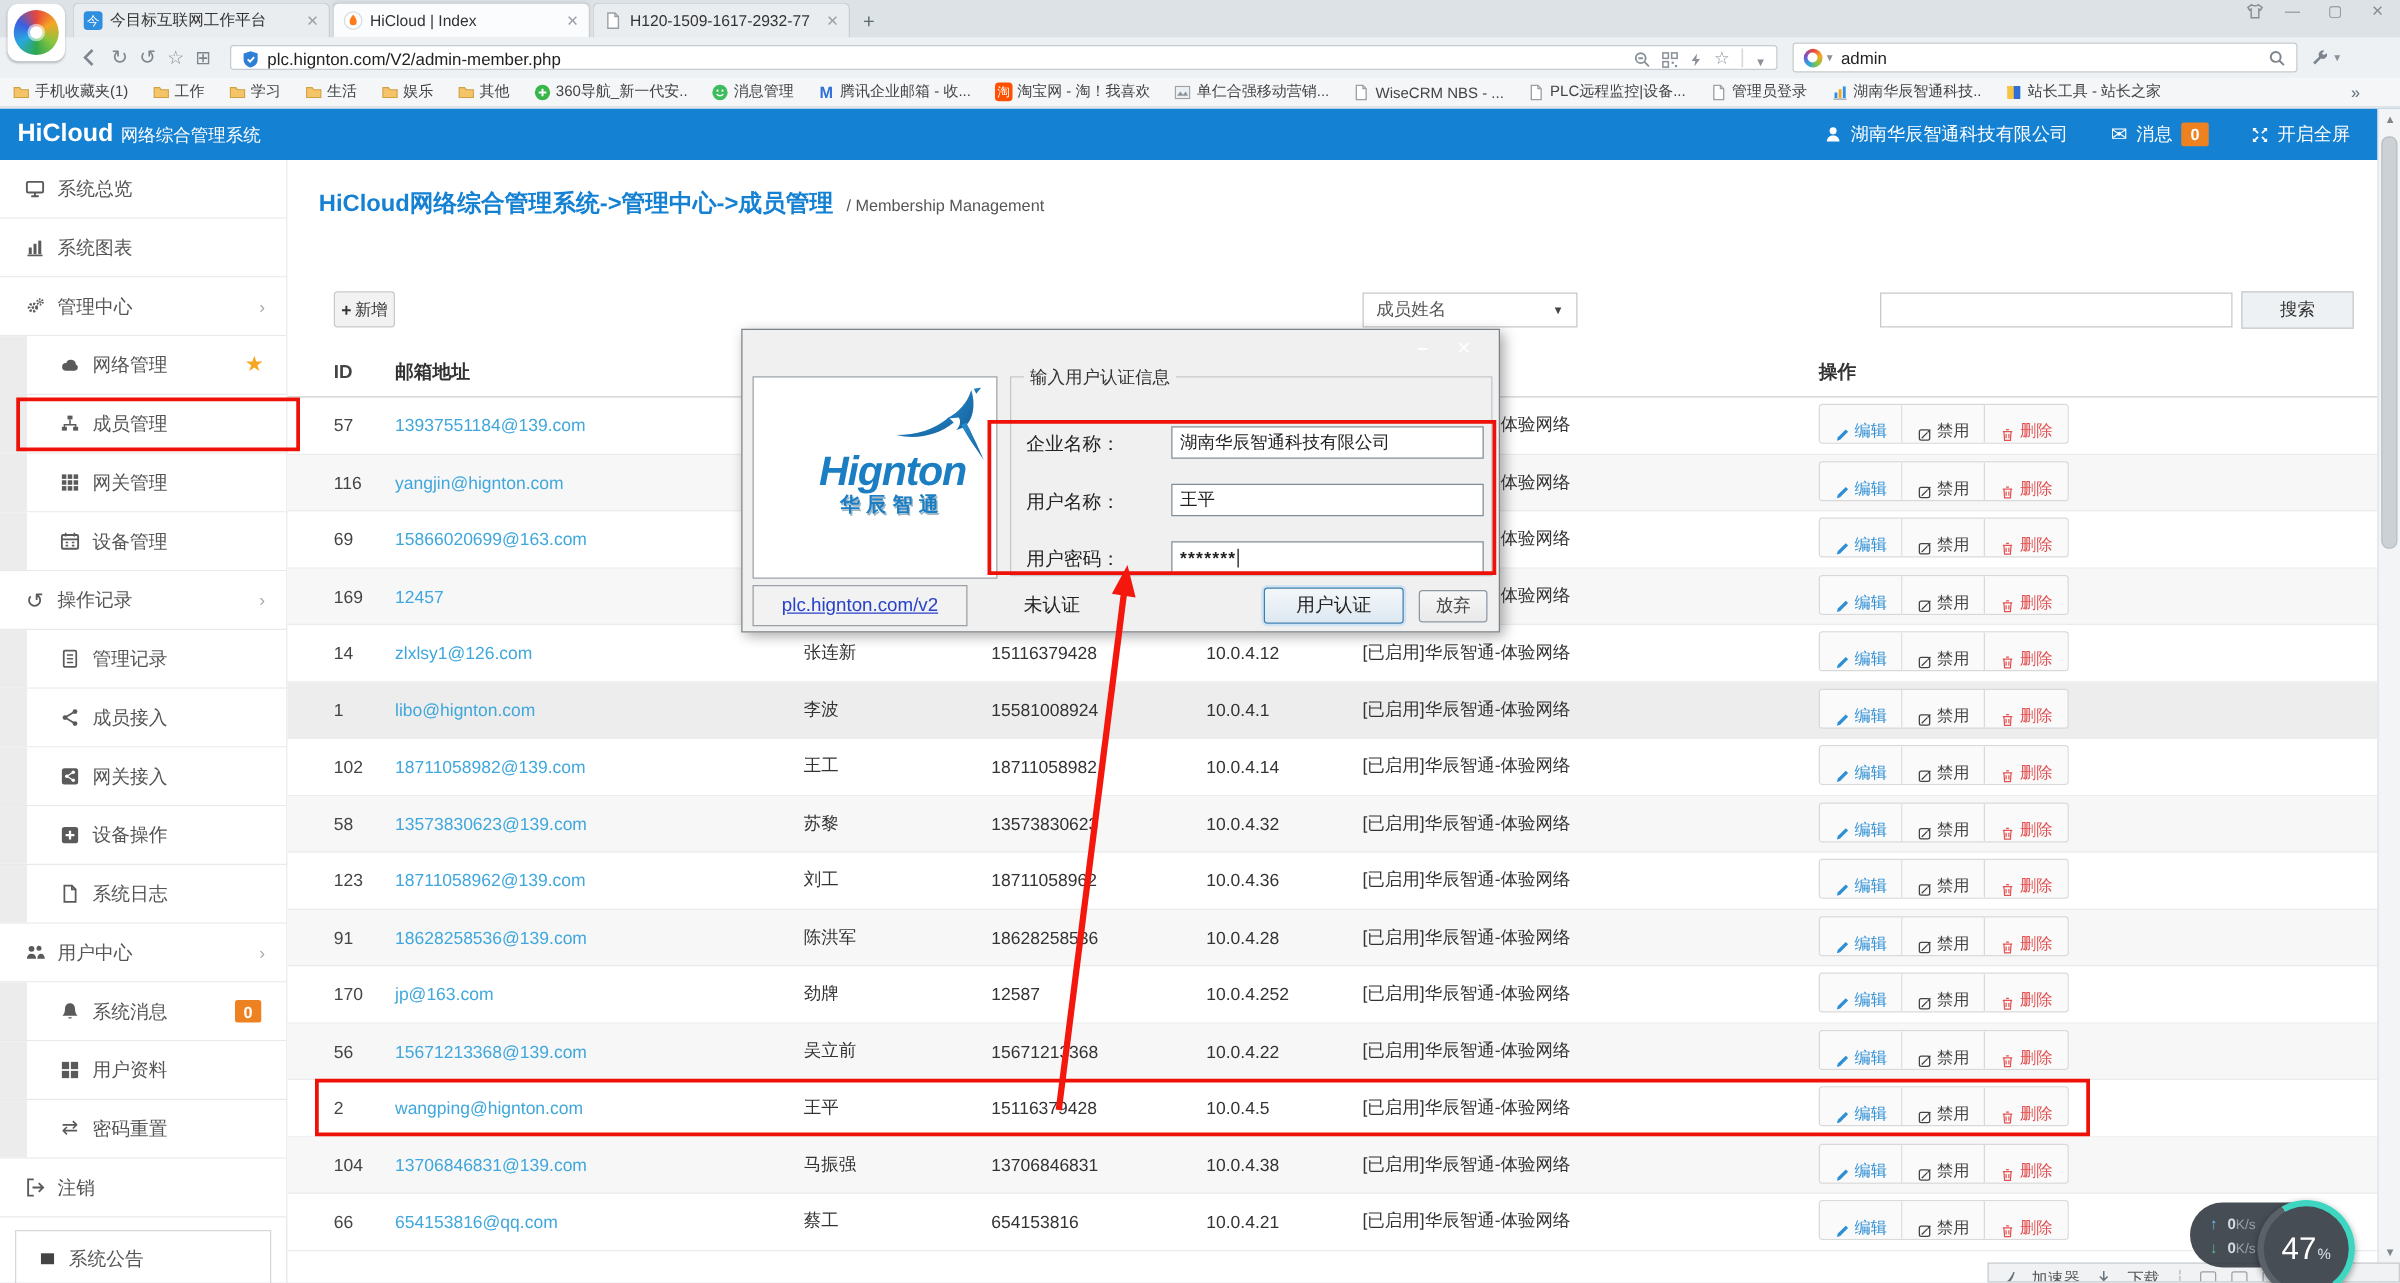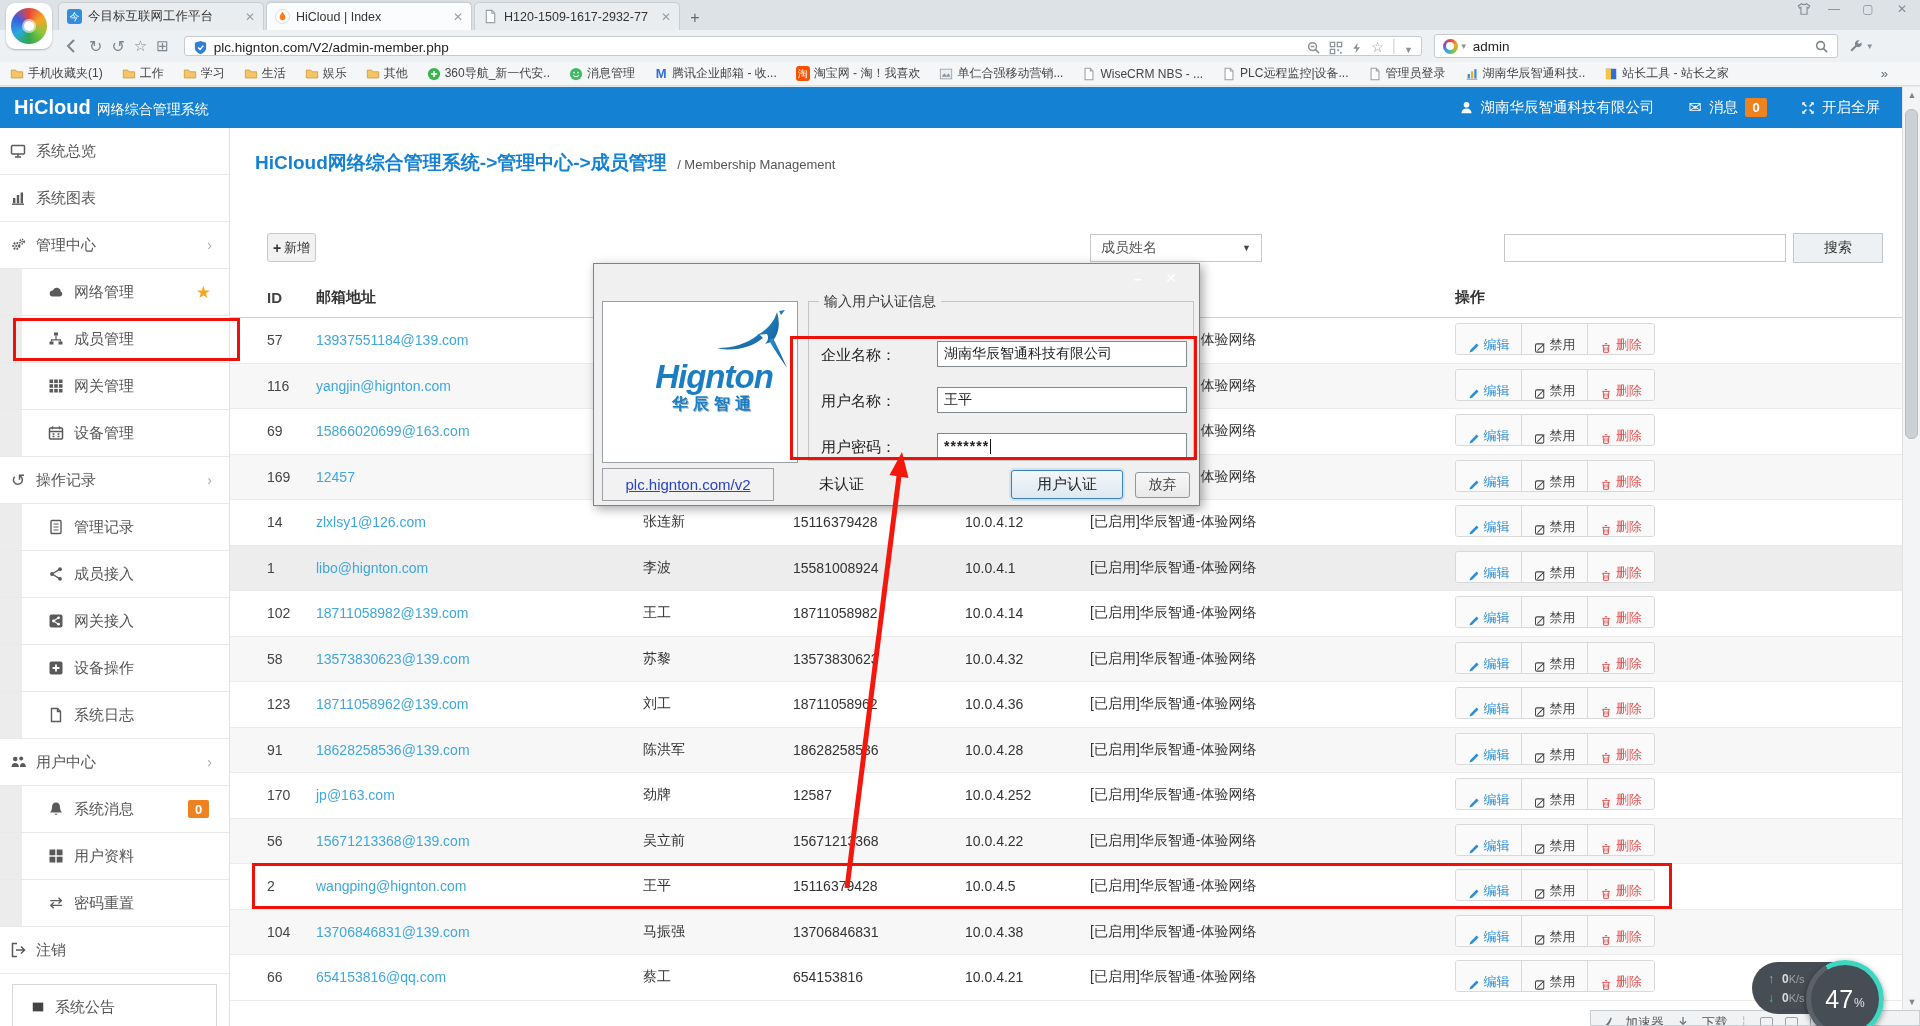--- a/index.html
+++ b/index.html
@@ -37,21 +37,21 @@
   
   #pageheader { position:absolute; left:0; top:87px; width:1920px; height:41px; background:#1581d3; display:flex; align-items:center; color:#fff; }
   #brand { margin-left:14px; }
   #brand b { font-size:20px; font-weight:bold; }
   #brand span { font-size:14px; margin-left:6px; }
   #header-right { margin-left:auto; margin-right:40px; display:flex; align-items:center; gap:34px; font-size:14.5px; }
   .hitem { display:flex; align-items:center; gap:7px; }
   #msg-badge { background:#ef8220; color:#fff; font-size:13px; font-weight:bold; width:22px; height:19px; display:flex; align-items:center; justify-content:center; border-radius:2px; }
 
   #sidebar { position:absolute; left:0; top:128px; width:230px; bottom:0; background:#fff; border-right:1px solid #dfe3e6; }
-  .sb-item { height:47px; display:flex; align-items:center; border-bottom:1px solid #e9e9e9; font-size:15px; color:#555; padding-left:10px; position:relative; background:#fff; }
+  .sb-item { height:47px; display:flex; align-items:center; border-bottom:1px solid #e9e9e9; font-size:15px; color:#555; padding-left:20px; position:relative; background:#fff; }
   .sb-item.sub { padding-left:48px; background:linear-gradient(to right,#ececec 22px,#fff 22px); }
   .sb-item .ic { margin-right:10px; color:#5a5a5a; }
   .sb-chev { position:absolute; right:17px; color:#a8a8a8; font-size:14px; }
   .sb-star { position:absolute; right:18px; color:#f5a623; font-size:17px; }
   .sb-badge { position:absolute; right:20px; background:#ef8220; color:#fff; font-weight:bold; font-size:13px; width:21px; height:18px; display:flex; align-items:center; justify-content:center; border-radius:2px; }
   #sb-bottom { margin:10px 12px 0 12px; border:1px solid #d7d7d7; height:46px; display:flex; align-items:center; padding-left:18px; font-size:15px; color:#555; }
   #sb-bottom .ic { margin-right:10px; color:#444; }
 
   #main { position:absolute; left:230px; top:128px; width:1672px; bottom:0; background:#fff; }
   #breadcrumb { position:absolute; left:25px; top:22px; white-space:nowrap; }

